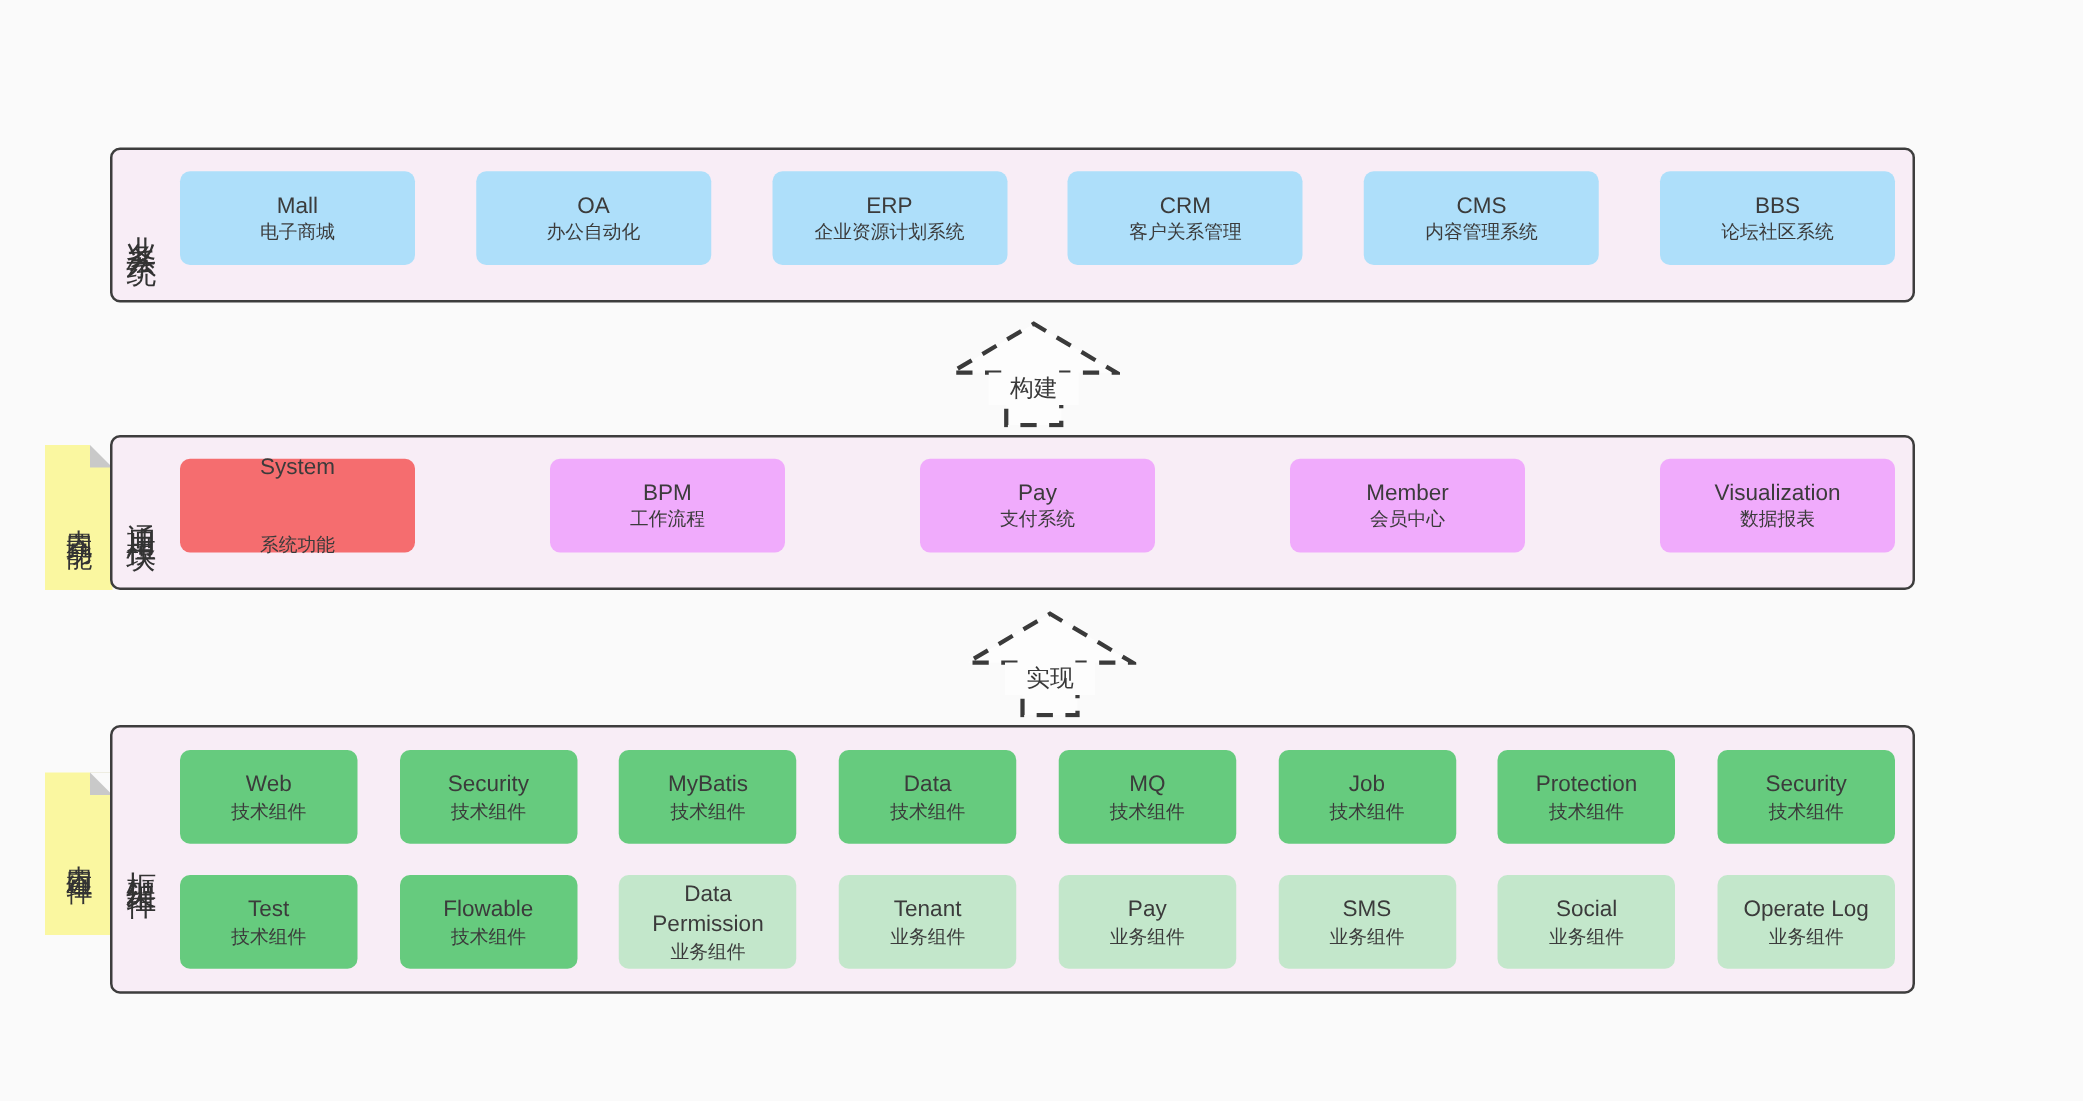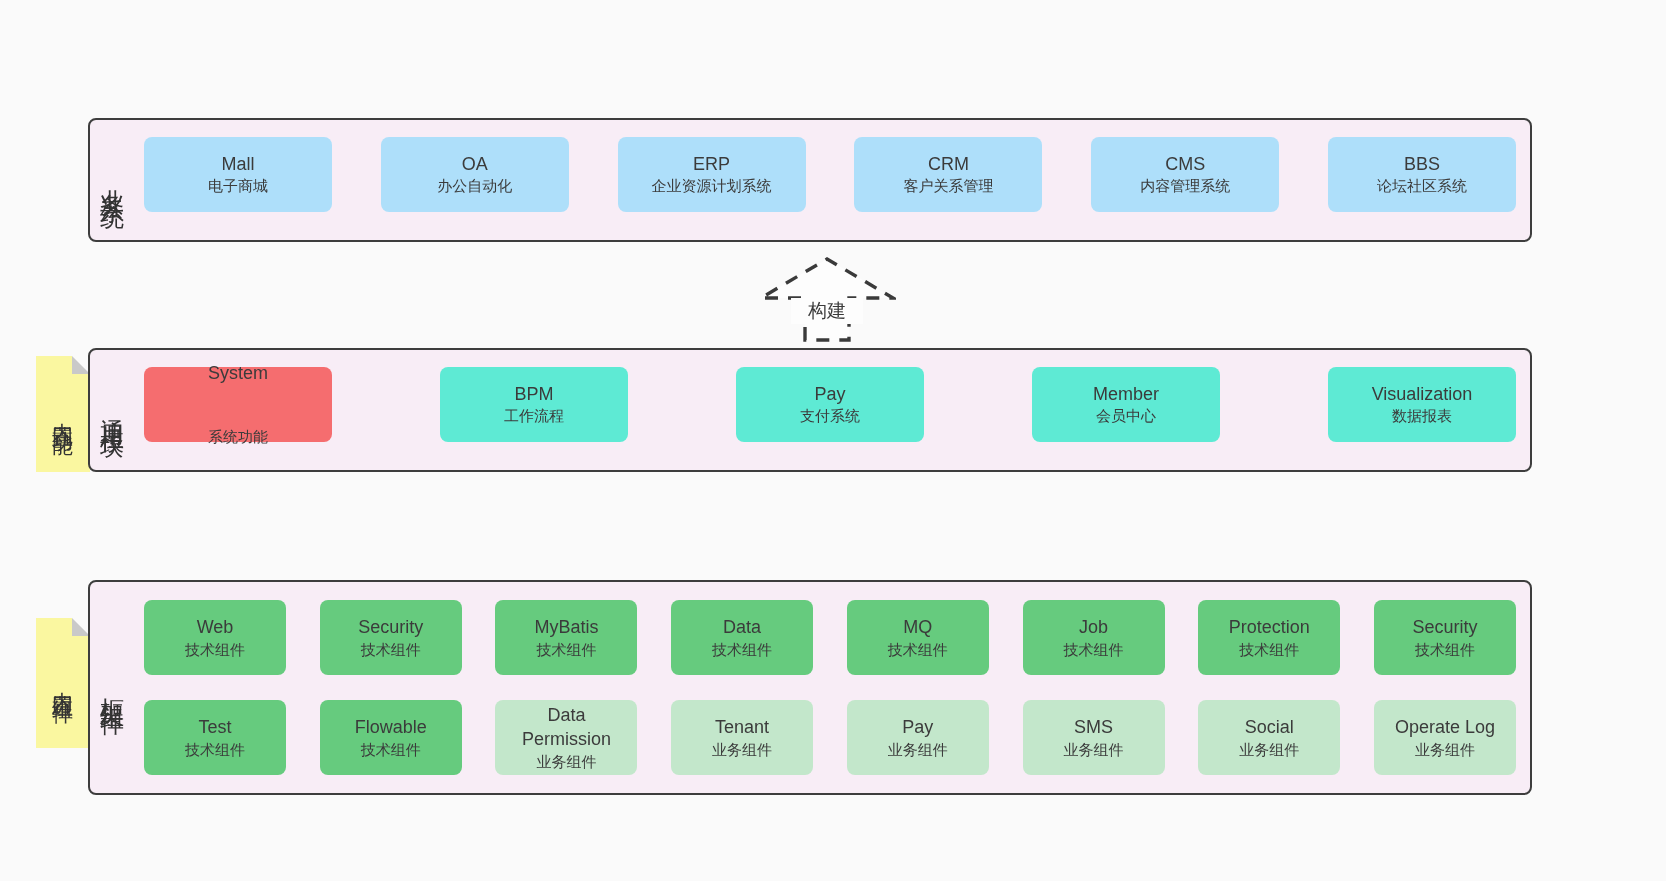--- a/index.html
+++ b/index.html
@@ -61,21 +61,21 @@
     padding:4px 6px;
     color:#3b3b3b;
   }
   .box .name { font-size:18px; line-height:1.35; }
   .box .sub  { font-size:15px; line-height:1.35; }
   .box-wide   { width:188px; }
   .box-narrow { width:142px; }
 
   .c-blue   { background:#aedffa; }
   .c-red    { background:#f56d6f;gap:41px; }
-  .c-pink   { background:#5eead4; }
+  .c-pink   { background:#f0abfc; }
   .c-green  { background:#66cb7e; }
   .c-lgreen { background:#c3e7cb; }
 
   
   .sticky {
     position:absolute; left:36px; width:54px;
     background:#faf7a0;
     display:flex; align-items:center; justify-content:center;
     z-index:0;
   }
@@ -192,20 +192,26 @@
         <span class="name">Member</span>
         <span class="sub">会员中心</span>
       </div>
       <div class="box box-wide c-pink">
         <span class="name">Visualization</span>
         <span class="sub">数据报表</span>
       </div>
     </div>
   </section>
 
+  <div class="arrow arrow-2">
+    <svg viewBox="0 0 138 86">
+      <polygon points="47,84 47,42 3,42 69,3 135,42 91,42 91,84"></polygon>
+    </svg>
+    <span class="arrow-label">实现</span>
+  </div>
 
   <section class="layer layer-3">
     <div class="layer-label">
       <span>框架组件</span>
     </div>
     <div class="layer-boxes-col">
       <div class="box-row">
         <div class="box box-narrow c-green">
           <span class="name">Web</span>
           <span class="sub">技术组件</span>

